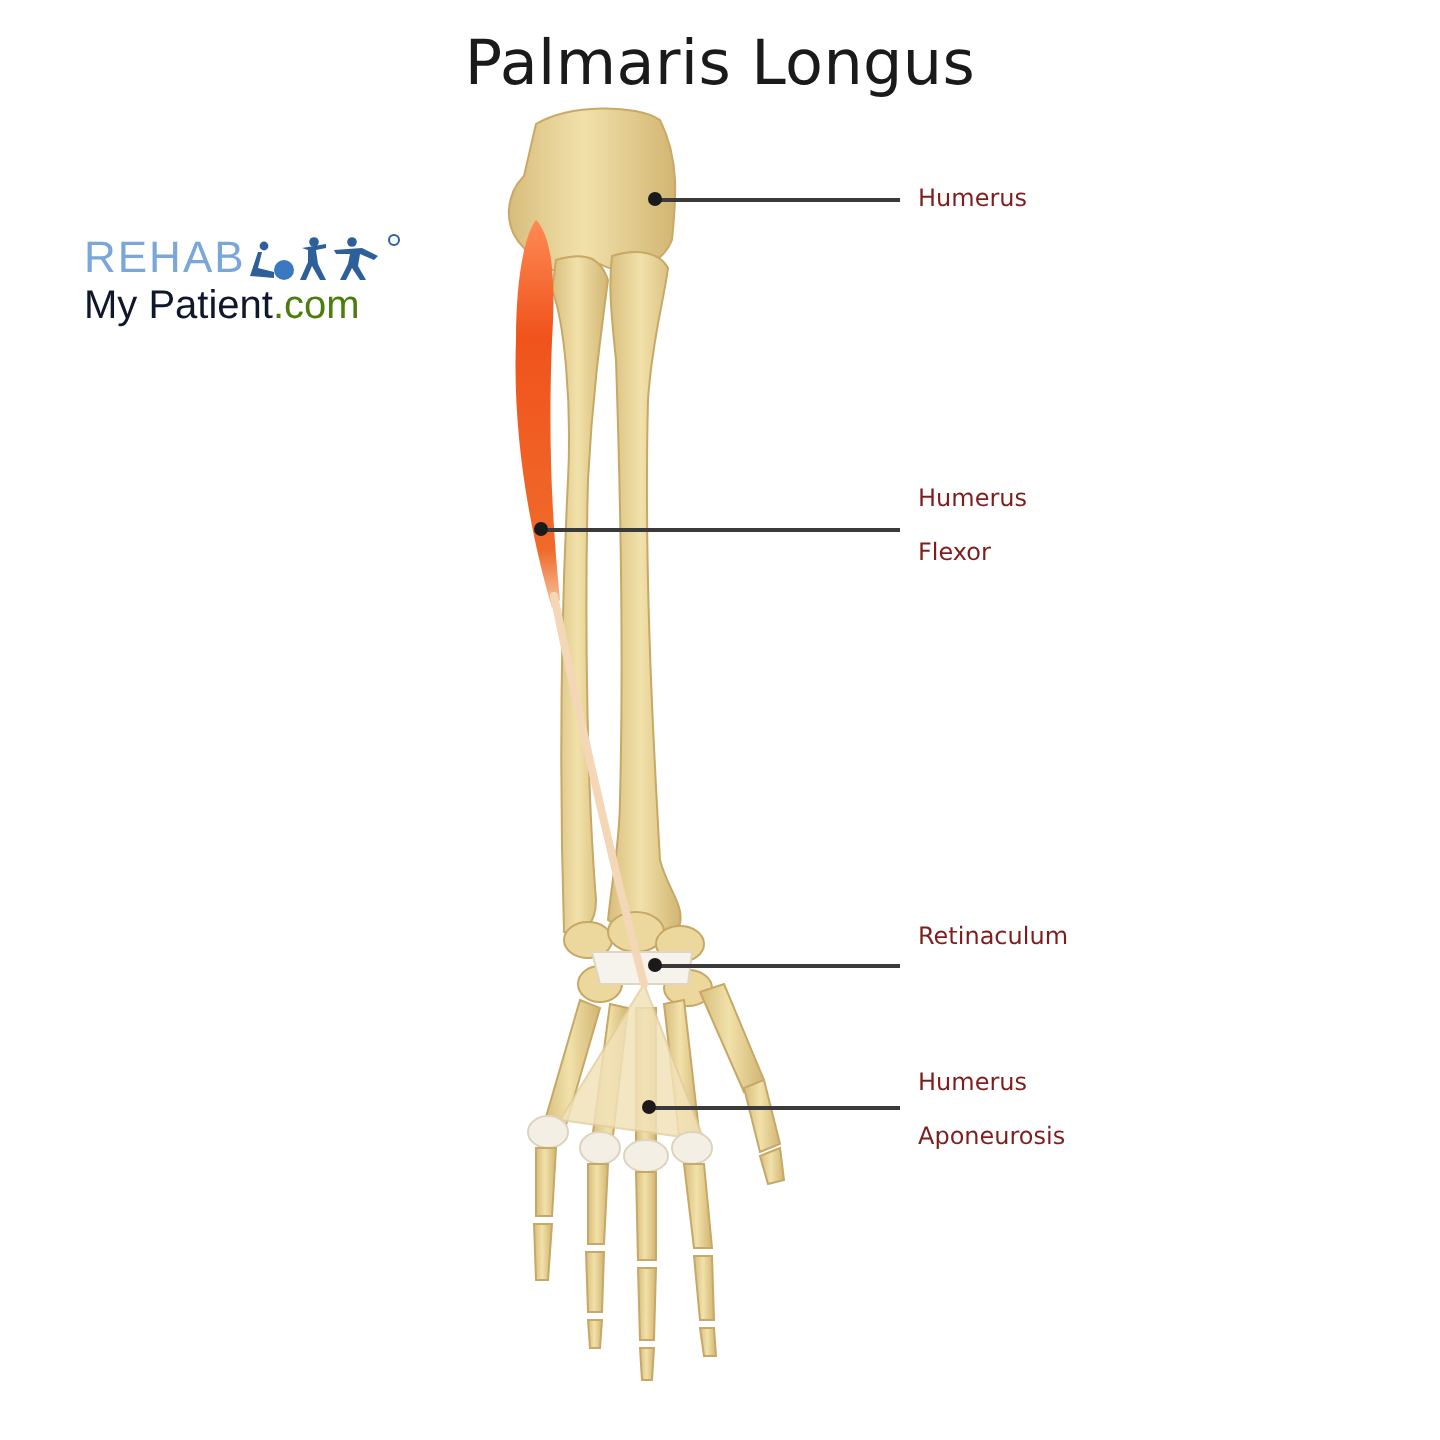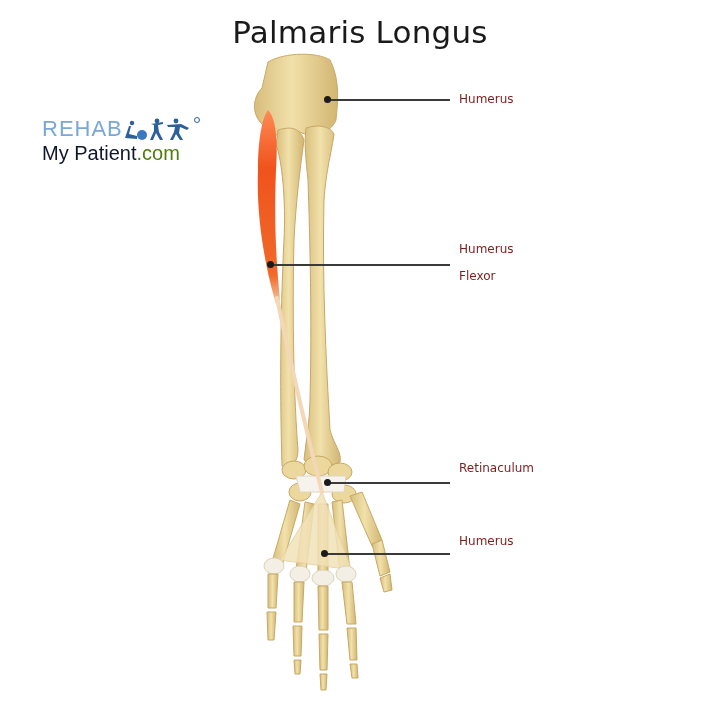--- a/index.html
+++ b/index.html
@@ -135,13 +135,14 @@
 <div class="leader" style="left:327px; top:482px; width:123px;"></div>
 <div class="dot" style="left:324px; top:479px;"></div>
 <div class="label" style="left:459px; top:455px;">
   <div>Retinaculum</div>
 </div>
 
 <div class="leader" style="left:324px; top:553px; width:126px;"></div>
 <div class="dot" style="left:321px; top:550px;"></div>
 <div class="label" style="left:459px; top:528px;">
   <div>Humerus</div>
+  <div>Aponeurosis</div>
 </div>
 
 </body></html>

